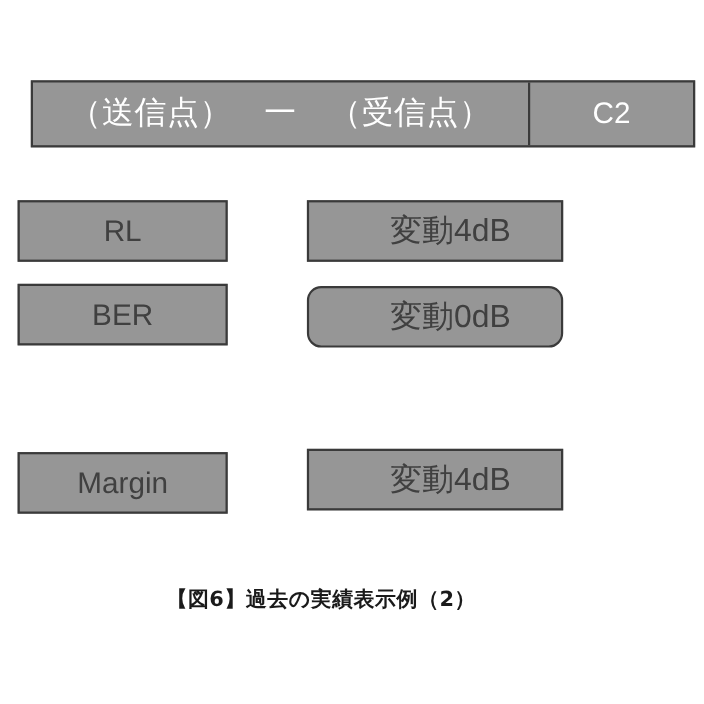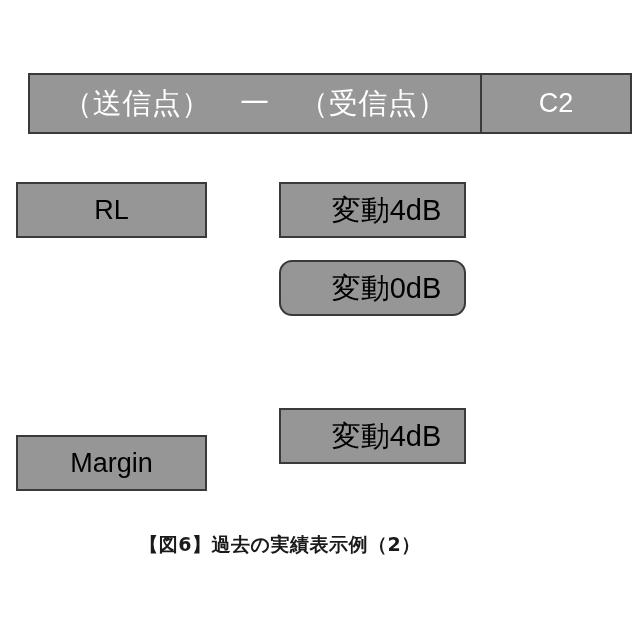--- a/index.html
+++ b/index.html
@@ -27,21 +27,21 @@
 
   
   .gbox {
     position: absolute;
     box-sizing: border-box;
     background: #969696;
     border: 2px solid #3a3a3a;
     display: flex;
     align-items: center;
     justify-content: center;
-    color: #000000;
+    color: #404040;
     line-height: 1;
     white-space: nowrap;
     text-align: center;
   }
 
   
   .header-row {
     position: absolute;
     left: 16px;
     top: 73px;
@@ -80,39 +80,39 @@
   
   .metric-box {
     left: 16px;
     width: 191px;
     height: 56px;
     font-size: 27px;
   }
   .metric-box.r0 { top: 182px; }
   .metric-box.r1 { top: 258px; }
   .metric-box.r2 { top: 335px; }
-  .metric-box.r3 { top: 411px; margin-top: 24px; }
+  .metric-box.r3 { top: 411px; }
 
   
   .value-box {
     left: 279px;
-    width: 187px;
+    width: 233px;
     height: 56px;
     font-size: 29px;
     padding-left: 28px;
   }
   .value-box.r0 { top: 182px; }
   .value-box.r1 { top: 260px; border-radius: 13px; }
   .value-box.r2 { top: 334px; }
   .value-box.r3 { top: 408px; }
 
   
   .caption {
     position: absolute;
-    left: 0;
+    left: 12px;
     top: 532px;
     width: 560px;
     text-align: center;
     font-size: 19px;
     font-weight: bold;
     color: #1a1a1a;
     letter-spacing: 0.5px;
     font-family: "DejaVu Sans", "Liberation Sans", sans-serif;
   }
 </style>
@@ -121,20 +121,21 @@
 
 <div class="diagram">
 
   <div class="header-row">
     <div class="header-cell header-cell-path">（送信点）　一　（受信点）</div>
     <div class="header-divider"></div>
     <div class="header-cell header-cell-label">C2</div>
   </div>
 
   <div class="gbox metric-box r0">RL</div>
+  <div class="gbox metric-box r1">BER</div>
   <div class="gbox metric-box r3">Margin</div>
 
   <div class="gbox value-box r0">変動4dB</div>
   <div class="gbox value-box r1">変動0dB</div>
   <div class="gbox value-box r3">変動4dB</div>
 
   <div class="caption">【図6】過去の実績表示例（2）</div>
 
 </div>
 

